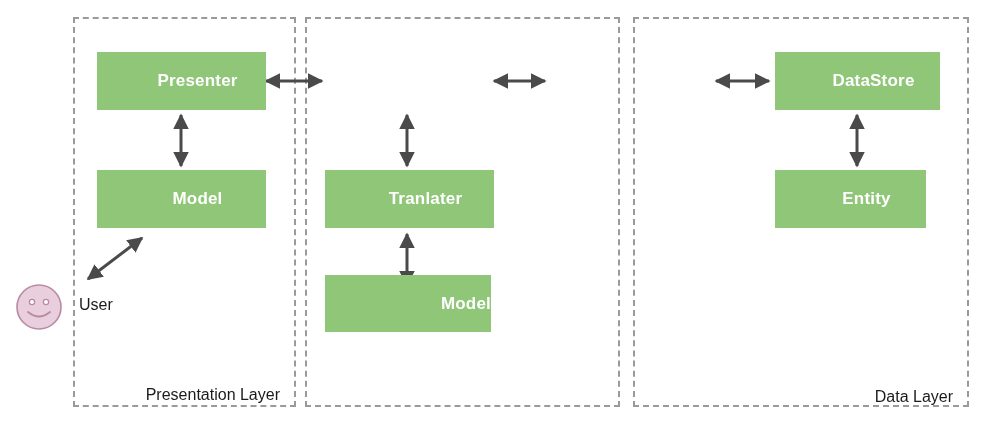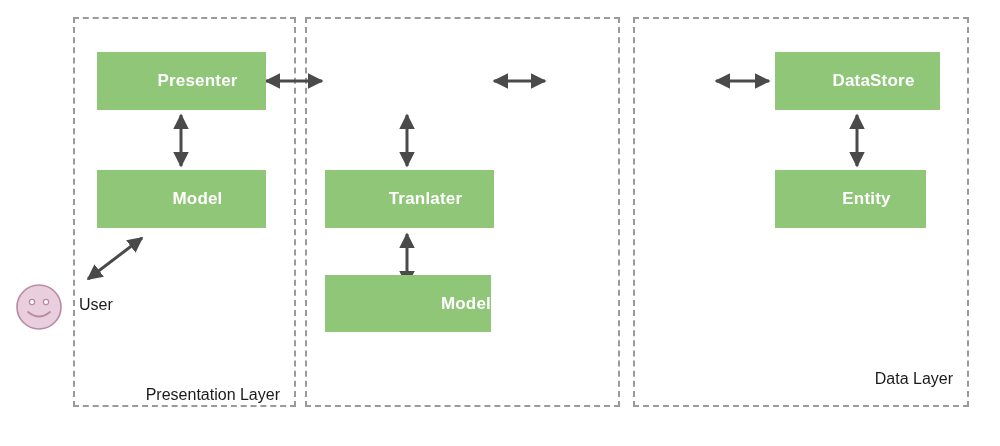--- a/index.html
+++ b/index.html
@@ -134,15 +134,15 @@
 
   <svg class="user-face" style="left:15px; top:283px;" viewBox="0 0 48 48" xmlns="http://www.w3.org/2000/svg">
     <circle cx="24" cy="24" r="22" fill="#e9cfdd" stroke="#b98aa4" stroke-width="1.6"></circle>
     <circle cx="17" cy="19" r="2.6" fill="#ffffff" stroke="#b98aa4" stroke-width="1.3"></circle>
     <circle cx="31" cy="19" r="2.6" fill="#ffffff" stroke="#b98aa4" stroke-width="1.3"></circle>
     <path d="M 13 29 Q 24 38 35 29" fill="none" stroke="#b98aa4" stroke-width="1.8" stroke-linecap="round"></path>
   </svg>
   <div class="user-caption" style="left:79px; top:296px;">User</div>
 
   <div class="layer-caption" style="left:96px; top:370px; width:184px;margin-top:16px;">Presentation Layer</div>
-  <div class="layer-caption" style="left:750px; top:370px; width:203px;">Data Layer</div>
+  <div class="layer-caption" style="left:750px; top:388px; width:203px;">Data Layer</div>
 
 </div>
 
 </body></html>

